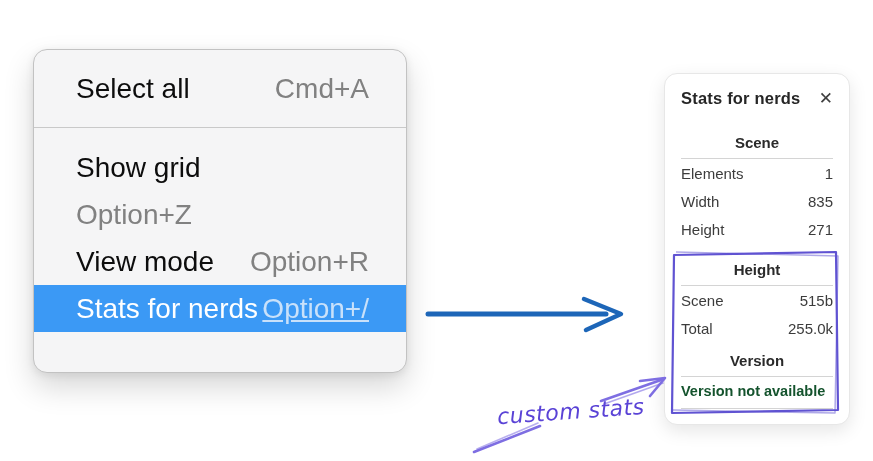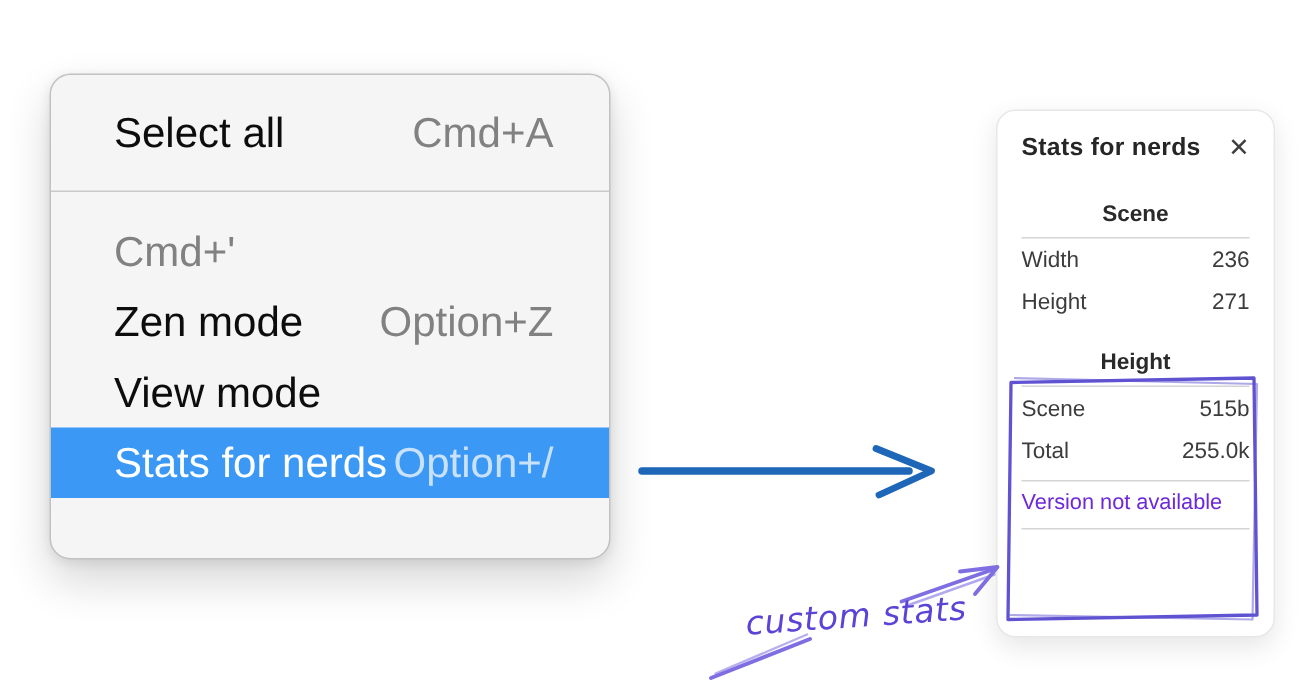--- a/index.html
+++ b/index.html
@@ -17,42 +17,42 @@
     overflow:hidden; font-size:28px;
   }
   .menu-top{height:77px; display:flex; align-items:center; justify-content:space-between; padding:0 37px 0 42px;}
   .menu-divider{height:1px; background:#c9c9c9;}
   .menu-bottom{padding:16px 0 14px;}
   .mrow{height:47px; display:flex; align-items:center; justify-content:space-between; padding:0 37px 0 42px;}
   .mlabel{color:#0d0d0d;}
   .mshortcut{color:#818181;}
   .mrow.hl{background:#3b99f5;}
   .mrow.hl .mlabel{color:#ffffff;}
-  .mrow.hl .mshortcut{color:#c9e1fa;}
+  .mrow.hl .mshortcut{color:#c9e1fa;text-decoration:underline;}
 
   
   .panel{
     position:absolute; left:664px; top:73px; width:186px; height:352px;
     box-sizing:border-box; background:#ffffff;
     border:1px solid #e7e7e7; border-radius:13px;
     box-shadow:0 6px 18px rgba(0,0,0,.10);
     padding:12px 16px; font-size:15px; color:#3c3c3c;
   }
   .panel-header{display:flex; justify-content:space-between; align-items:center; height:24px;}
   .panel-title{font-weight:bold; font-size:16.5px; color:#262626; letter-spacing:.2px;}
   .close-btn{background:none; border:none; padding:0; margin:0; font-size:17px; line-height:1;
              color:#3f3f3f; cursor:pointer; font-family:inherit;}
   .sec-head{text-align:center; font-weight:bold; color:#2a2a2a; line-height:19px;}
   .head-scene{margin-top:23px;}
   .head-storage{margin-top:17px;}
   .head-version{margin-top:9px;}
   .hline{border-top:1px solid #d4d4d4; margin-top:6px;}
   .srow{display:flex; justify-content:space-between; align-items:center; height:28px;}
   .srow:first-of-type{margin-top:1px;}
-  .version-note{margin-top:4px; font-size:14.5px; line-height:20px; color:#6d28d9; white-space:nowrap;}
+  .version-note{margin-top:4px; font-size:14.5px; line-height:20px; color:#14532d; white-space:nowrap;font-weight:bold;}
   .hline.final{margin-top:7px;}
 
   
   .overlay{position:absolute; left:0; top:0; width:873px; height:461px; pointer-events:none;}
   .handwriting{
     position:absolute; left:497px; top:399px;
     font-family:"DejaVu Sans", sans-serif; font-style:italic;
     font-size:22px; color:#5a43d6; letter-spacing:.5px;
     transform:rotate(-4deg); white-space:nowrap;
   }
@@ -65,66 +65,71 @@
   <div class="menu">
     <div class="menu-top mrow-top">
       <div class="mrow" style="padding:0;width:100%;height:100%">
         <span class="mlabel">Select all</span>
         <span class="mshortcut">Cmd+A</span>
       </div>
     </div>
     <div class="menu-divider"></div>
     <div class="menu-bottom">
       <div class="mrow">
-        <span class="mshortcut">Cmd+'</span>
+        <span class="mlabel">Show grid</span>
       </div>
       <div class="mrow">
-        <span class="mlabel">Zen mode</span>
         <span class="mshortcut">Option+Z</span>
       </div>
       <div class="mrow">
         <span class="mlabel">View mode</span>
+        <span class="mshortcut">Option+R</span>
       </div>
       <div class="mrow hl">
         <span class="mlabel">Stats for nerds</span>
         <span class="mshortcut">Option+/</span>
       </div>
     </div>
   </div>
 
   <div class="panel">
     <div class="panel-header">
       <span class="panel-title">Stats for nerds</span>
       <button class="close-btn">
         <span>✕</span>
       </button>
     </div>
 
     <div class="sec-head head-scene">Scene</div>
     <div class="hline"></div>
     <div class="srow">
+      <span>Elements</span>
+      <span>1</span>
+    </div>
+    <div class="srow">
       <span>Width</span>
-      <span>236</span>
+      <span>835</span>
     </div>
     <div class="srow">
       <span>Height</span>
       <span>271</span>
     </div>
 
     <div class="sec-head head-storage">Height</div>
     <div class="hline"></div>
     <div class="srow">
       <span>Scene</span>
       <span>515b</span>
     </div>
     <div class="srow">
       <span>Total</span>
       <span>255.0k</span>
     </div>
 
+    <div class="sec-head head-version">Version</div>
     <div class="hline"></div>
     <div class="version-note">Version not available</div>
     <div class="hline final"></div>
   </div>
 
   <svg class="overlay" viewBox="0 0 873 461">
 
     <g>
       <path d="M428 314 L606 314" fill="none" stroke="#1d66b8" stroke-width="5" stroke-linecap="round"></path>
       <path d="M584 299 L621 314 L586 330" fill="none" stroke="#1d66b8" stroke-width="4.5" stroke-linecap="round" stroke-linejoin="round"></path>

